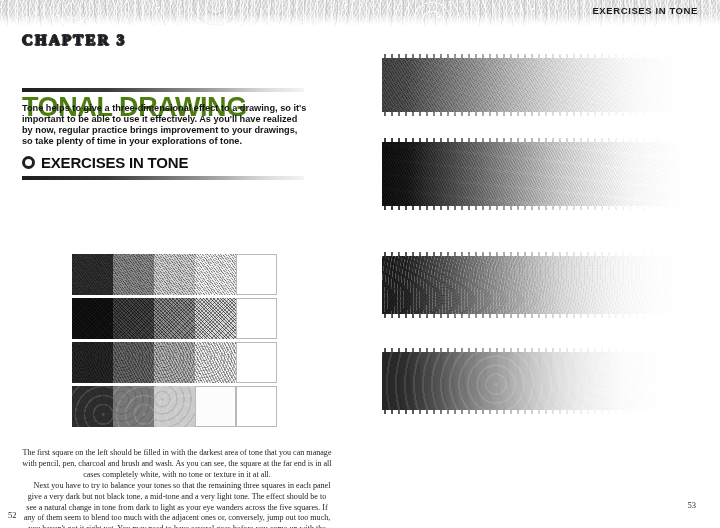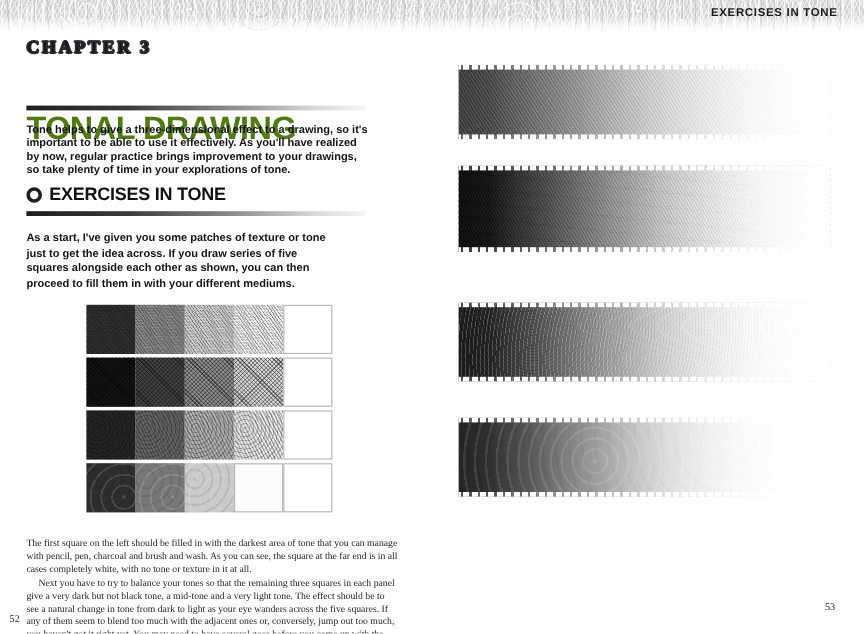--- a/index.html
+++ b/index.html
@@ -187,21 +187,21 @@
   
   .body-col {
     position: absolute;
     font-family: "Liberation Serif", serif;
     font-size: 8.1px;
     line-height: 10.9px;
     color: #1b1b1b;
     text-align: left;
   }
   #left-body { left: 22px; top: 422px; width: 310px; }
-  .body-col p { margin: 0; }
+  .body-col p { margin: 0; text-align: center; }
   .body-col p.indented { text-indent: 10px; }
 
   
   #right-page {
     position: absolute;
     left: 360px; top: 16px;
     width: 360px; height: 502px;
   }
   .swatch {
     position: absolute;
@@ -283,21 +283,20 @@
   <div id="title-rule" class="rule-bar"></div>
 
   <p id="intro-para">Tone helps to give a three-dimensional effect to a drawing, so it's important to be able to use it effectively. As you'll have realized by now, regular practice brings improvement to your drawings, so take plenty of time in your explorations of tone.</p>
 
   <div id="section-head-wrap">
     <span id="bullet-ring"></span>
     <span id="section-title">EXERCISES IN TONE</span>
   </div>
   <div id="section-rule" class="rule-bar"></div>
 
-  <p id="section-para">As a start, I've given you some patches of texture or tone just to get the idea across. If you draw series of five squares alongside each other as shown, you can then proceed to fill them in with your different mediums.</p>
 
   <div id="tone-grid">
       <div class="tone-row">
         <div class="tone-cell tex-pencil" style="background: rgb(46, 46, 46); opacity: 0.9874;"></div>
         <div class="tone-cell tex-pencil" style="background: rgb(133, 133, 133); opacity: 0.9636;"></div>
         <div class="tone-cell tex-pencil" style="background: rgb(204, 204, 204); opacity: 0.944;"></div>
         <div class="tone-cell tex-pencil" style="background: rgb(235, 235, 235); opacity: 0.9356;"></div>
         <div class="tone-cell outlined" style="background: rgb(255, 255, 255);"></div>
       </div>
       <div class="tone-row">

